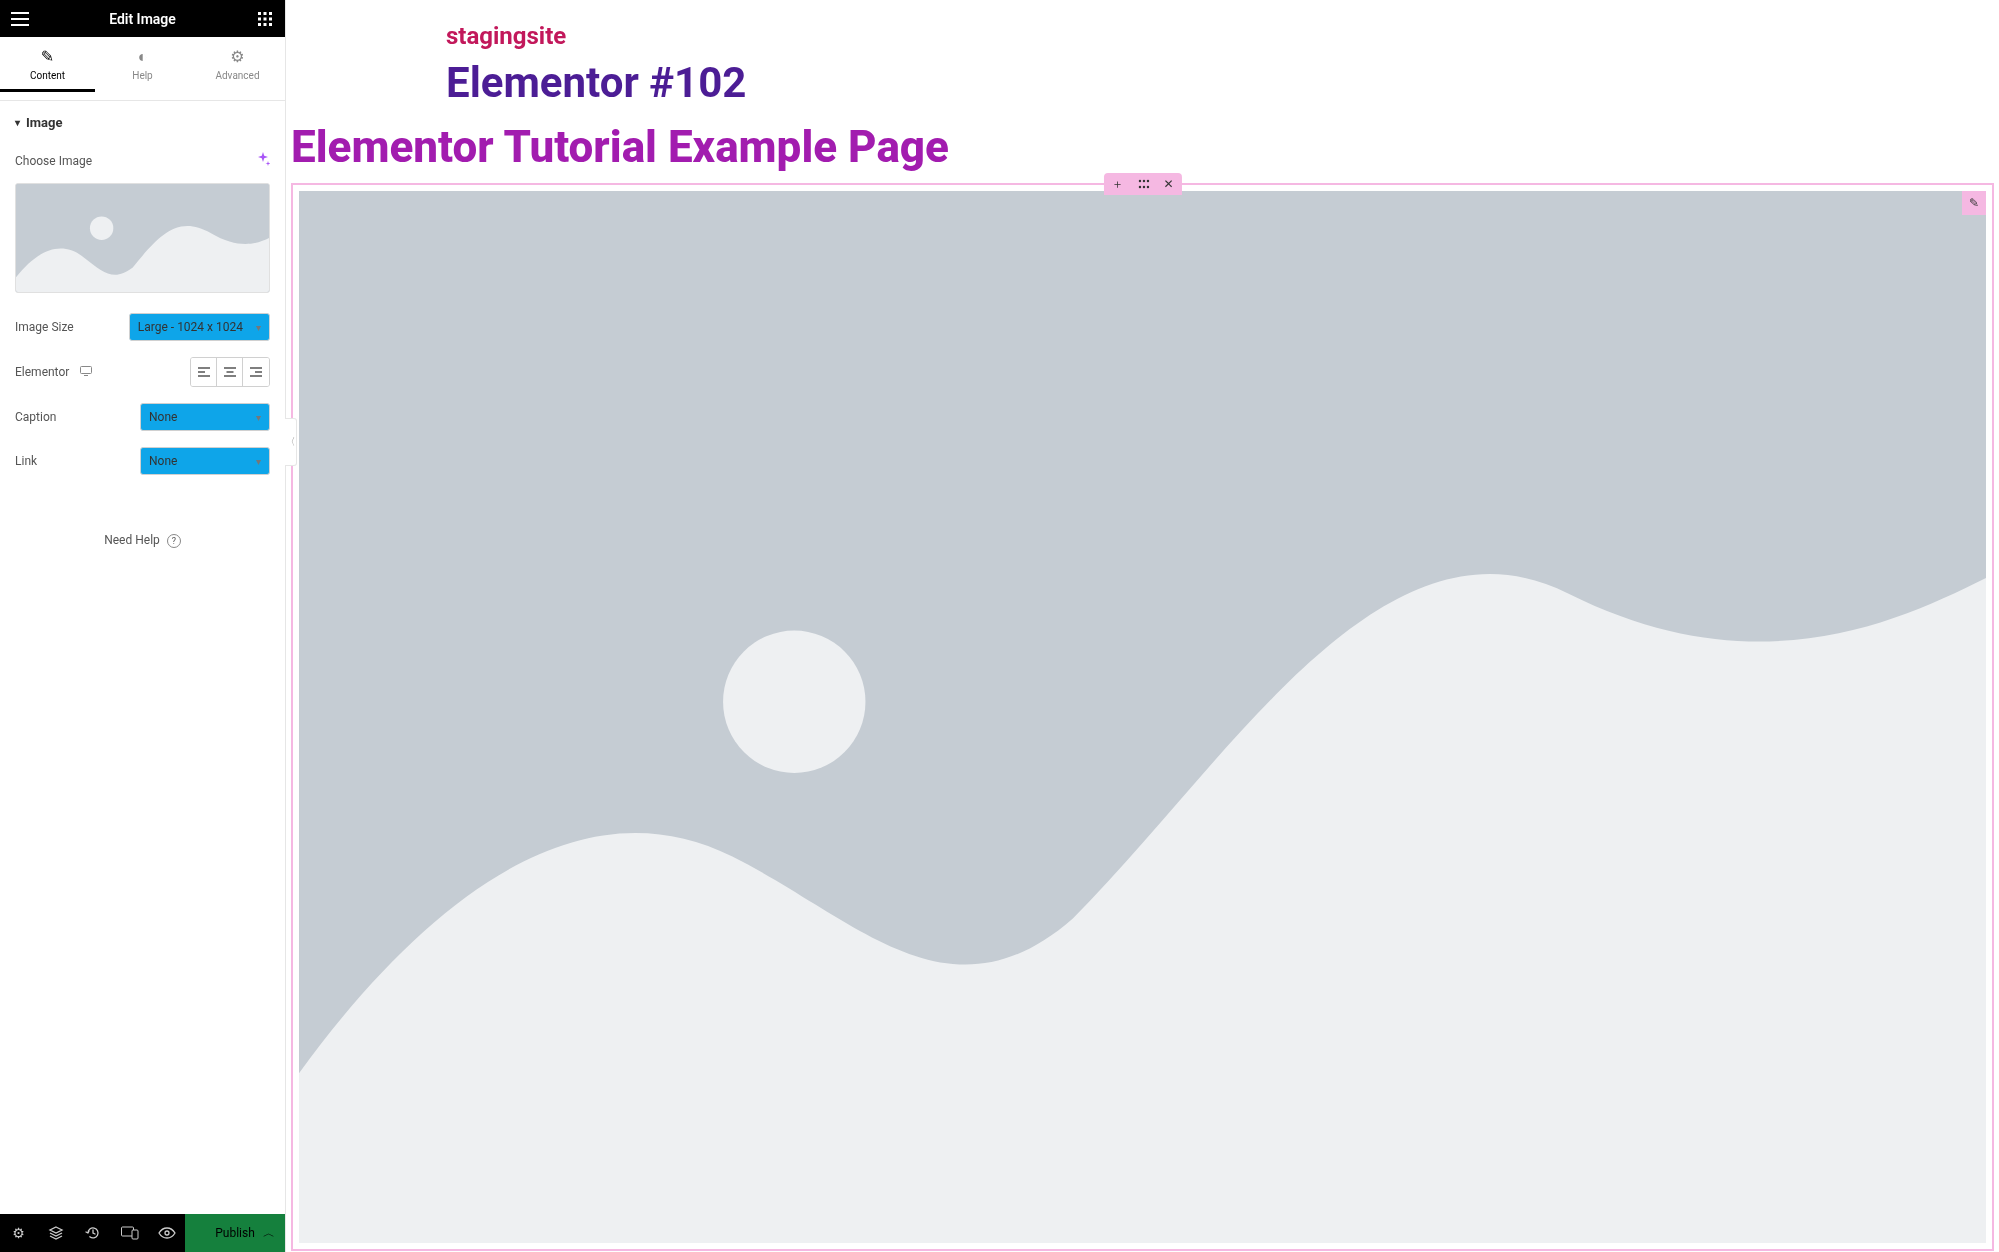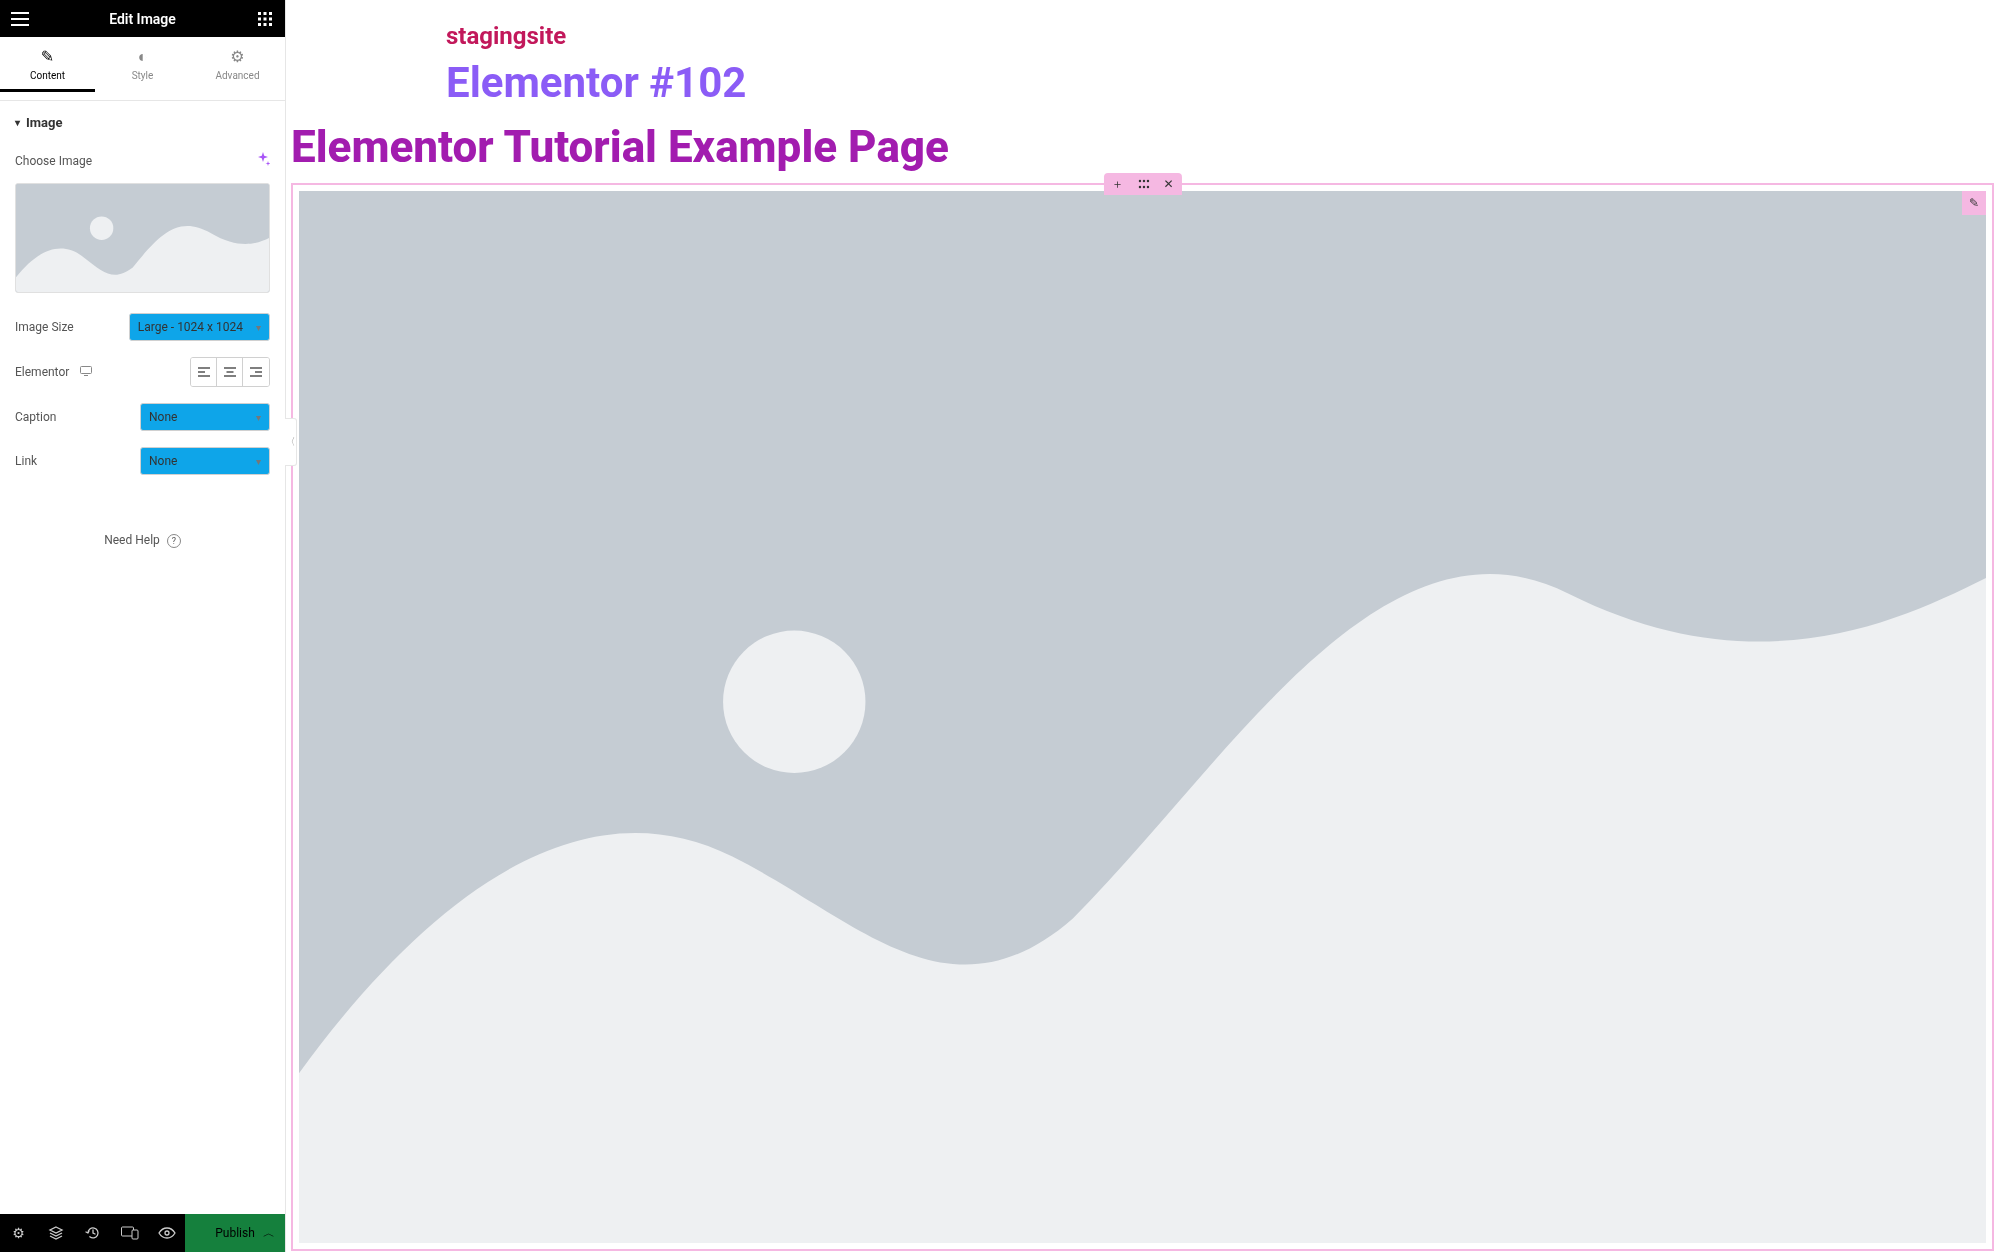--- a/index.html
+++ b/index.html
@@ -58,21 +58,21 @@
 .bottombar .publish .chev { position: absolute; right: 10px; font-size: 12px; }
 
 
 .collapse-handle { position: absolute; right: -12px; top: 418px; width: 12px; height: 48px; background: #fff; border: 1px solid #e6e6e6; border-left: none; border-radius: 0 3px 3px 0; display: flex; align-items: center; justify-content: center; cursor: pointer; color: #888; font-size: 10px; z-index: 5; }
 
 
 .canvas { flex: 1; background: #fff; overflow: auto; position: relative; }
 .canvas-inner { padding: 10px 0 0; }
 
 .site-title { color: #c2185b; font-size: 24px; font-weight: 700; padding: 12px 6px 4px 160px; }
-.page-title { color: #8b5cf6; font-size: 42px; font-weight: 700; padding: 4px 0 14px 160px; }
+.page-title { color: #4c1d95; font-size: 42px; font-weight: 700; padding: 4px 0 14px 160px; }
 .section-heading { color: #a21caf; font-size: 44px; font-weight: 800; padding: 0 0 0 5px; }
 
 .section-wrap { margin: 10px 5px 0; border: 2px solid #f5b8e2; position: relative; padding: 6px; }
 
 .section-toolbar { position: absolute; top: -12px; left: 50%; transform: translateX(-50%); background: #f5b8e2; border-radius: 4px 4px 0 0; height: 22px; display: flex; align-items: center; padding: 0 8px; gap: 14px; }
 .section-toolbar .tb-btn { color: #333; font-size: 12px; cursor: pointer; display: flex; align-items: center; }
 
 .widget-edit-btn { position: absolute; top: 6px; right: 6px; width: 24px; height: 24px; background: #f5b8e2; display: flex; align-items: center; justify-content: center; color: #333; cursor: pointer; z-index: 3; font-size: 12px; }
 
 .big-placeholder { width: 100%; background: #c5ccd3; overflow: hidden; }
@@ -108,21 +108,21 @@
       </div>
     </div>
 
     <div class="tabs">
       <div class="tab active">
         <span class="tab-icon">✎</span>
         <span class="tab-label">Content</span>
       </div>
       <div class="tab">
         <span class="tab-icon">◐</span>
-        <span class="tab-label">Style</span>
+        <span class="tab-label">Help</span>
       </div>
       <div class="tab">
         <span class="tab-icon">⚙</span>
         <span class="tab-label">Advanced</span>
       </div>
     </div>
 
     <div class="panel-body">
       <div class="section-header">
         <span class="caret">▾</span>

